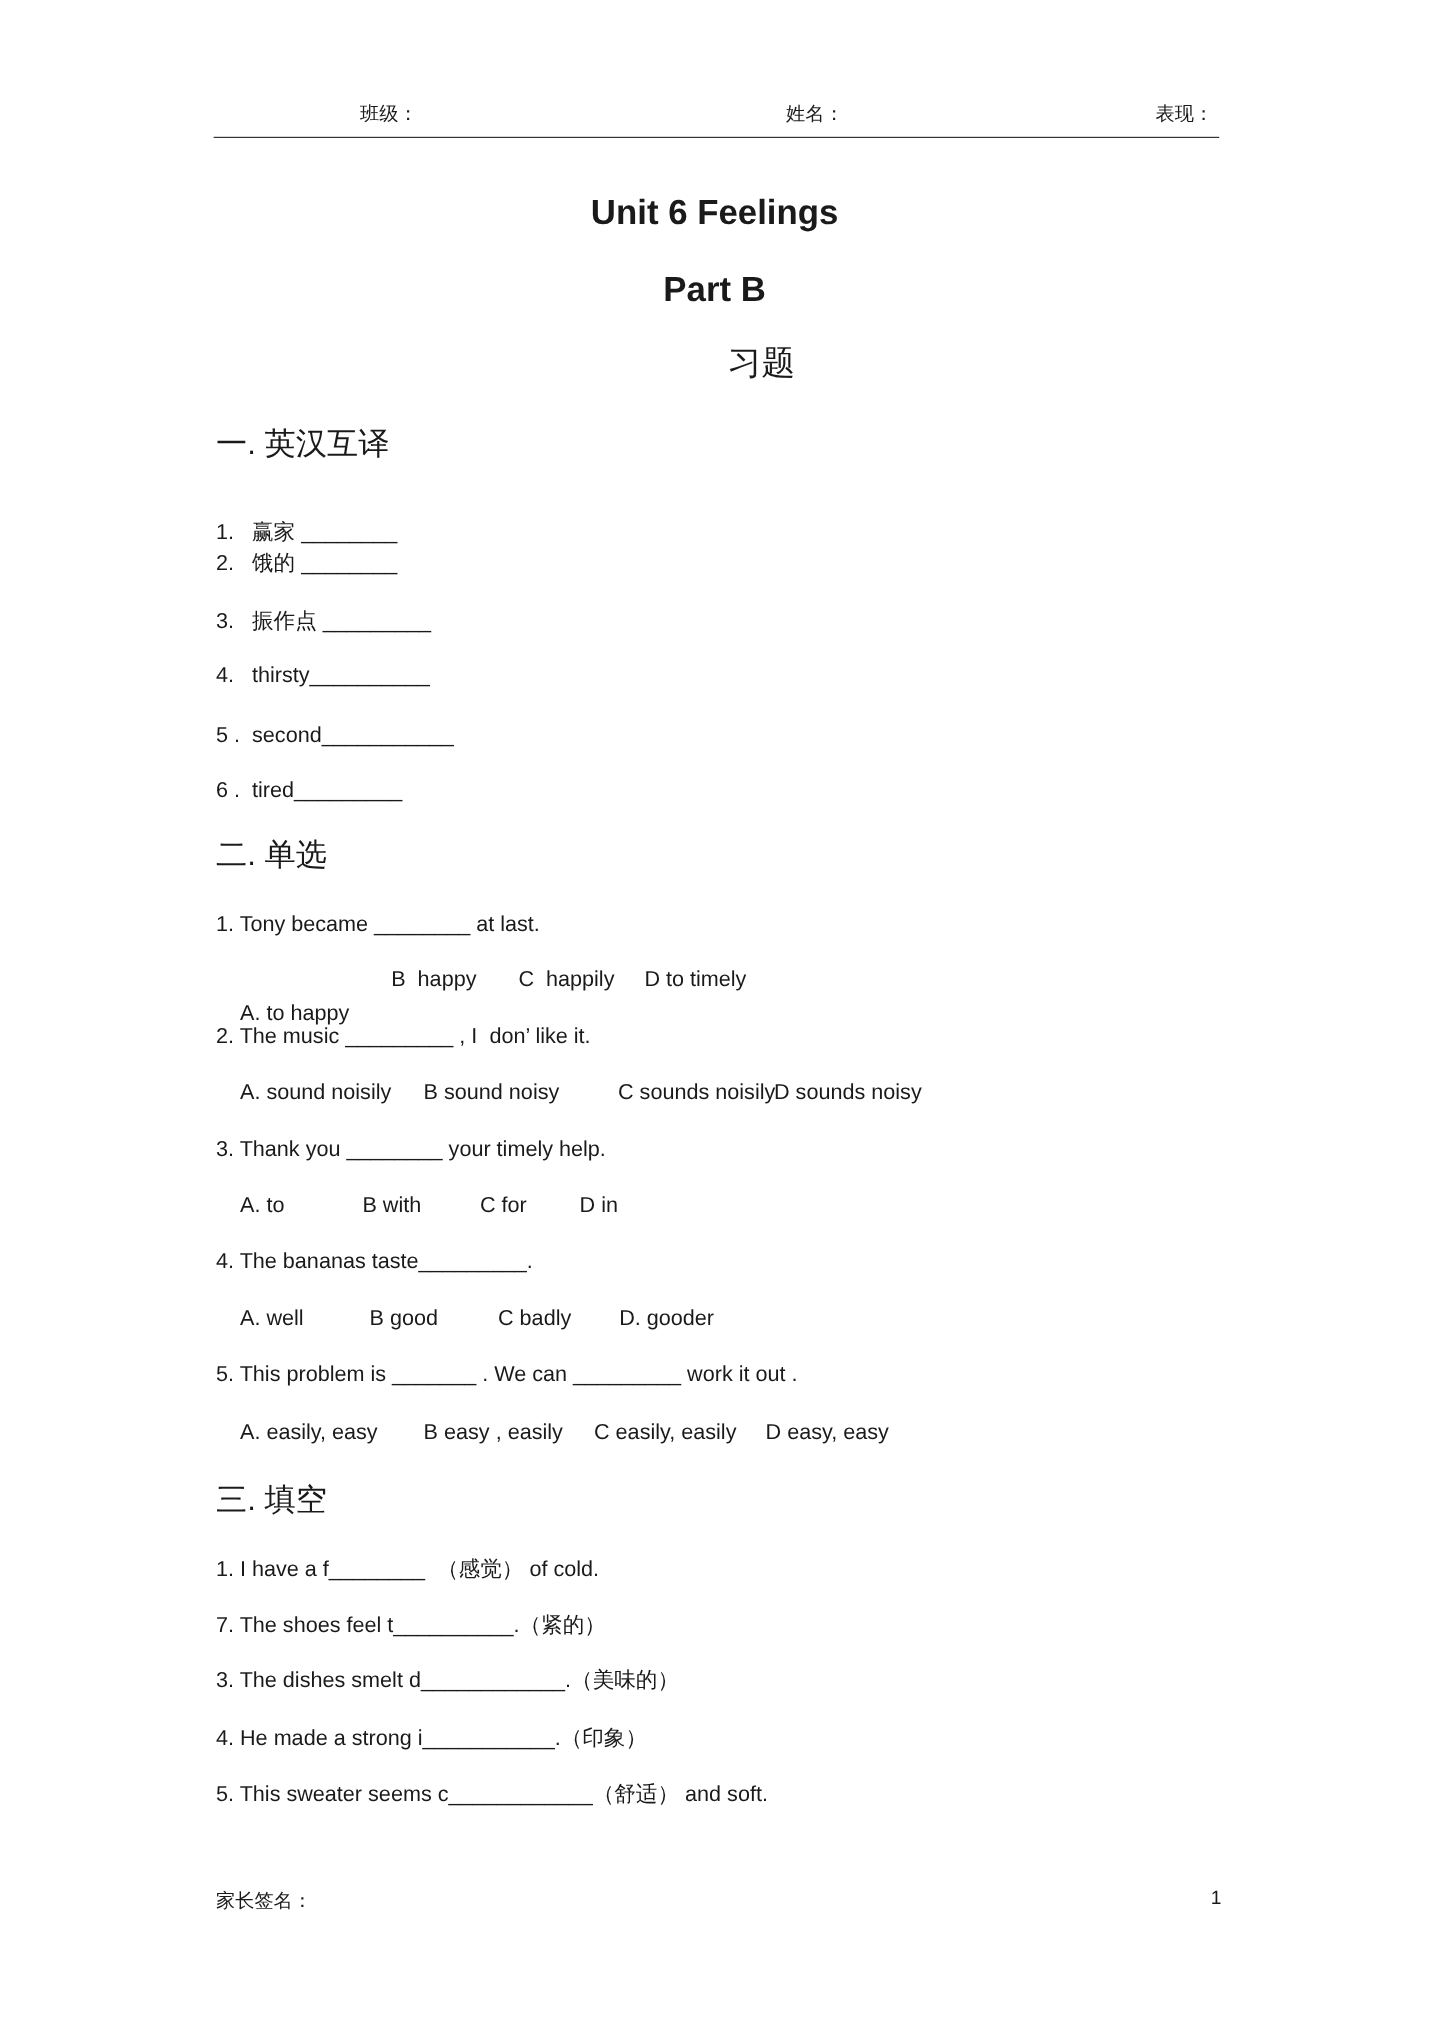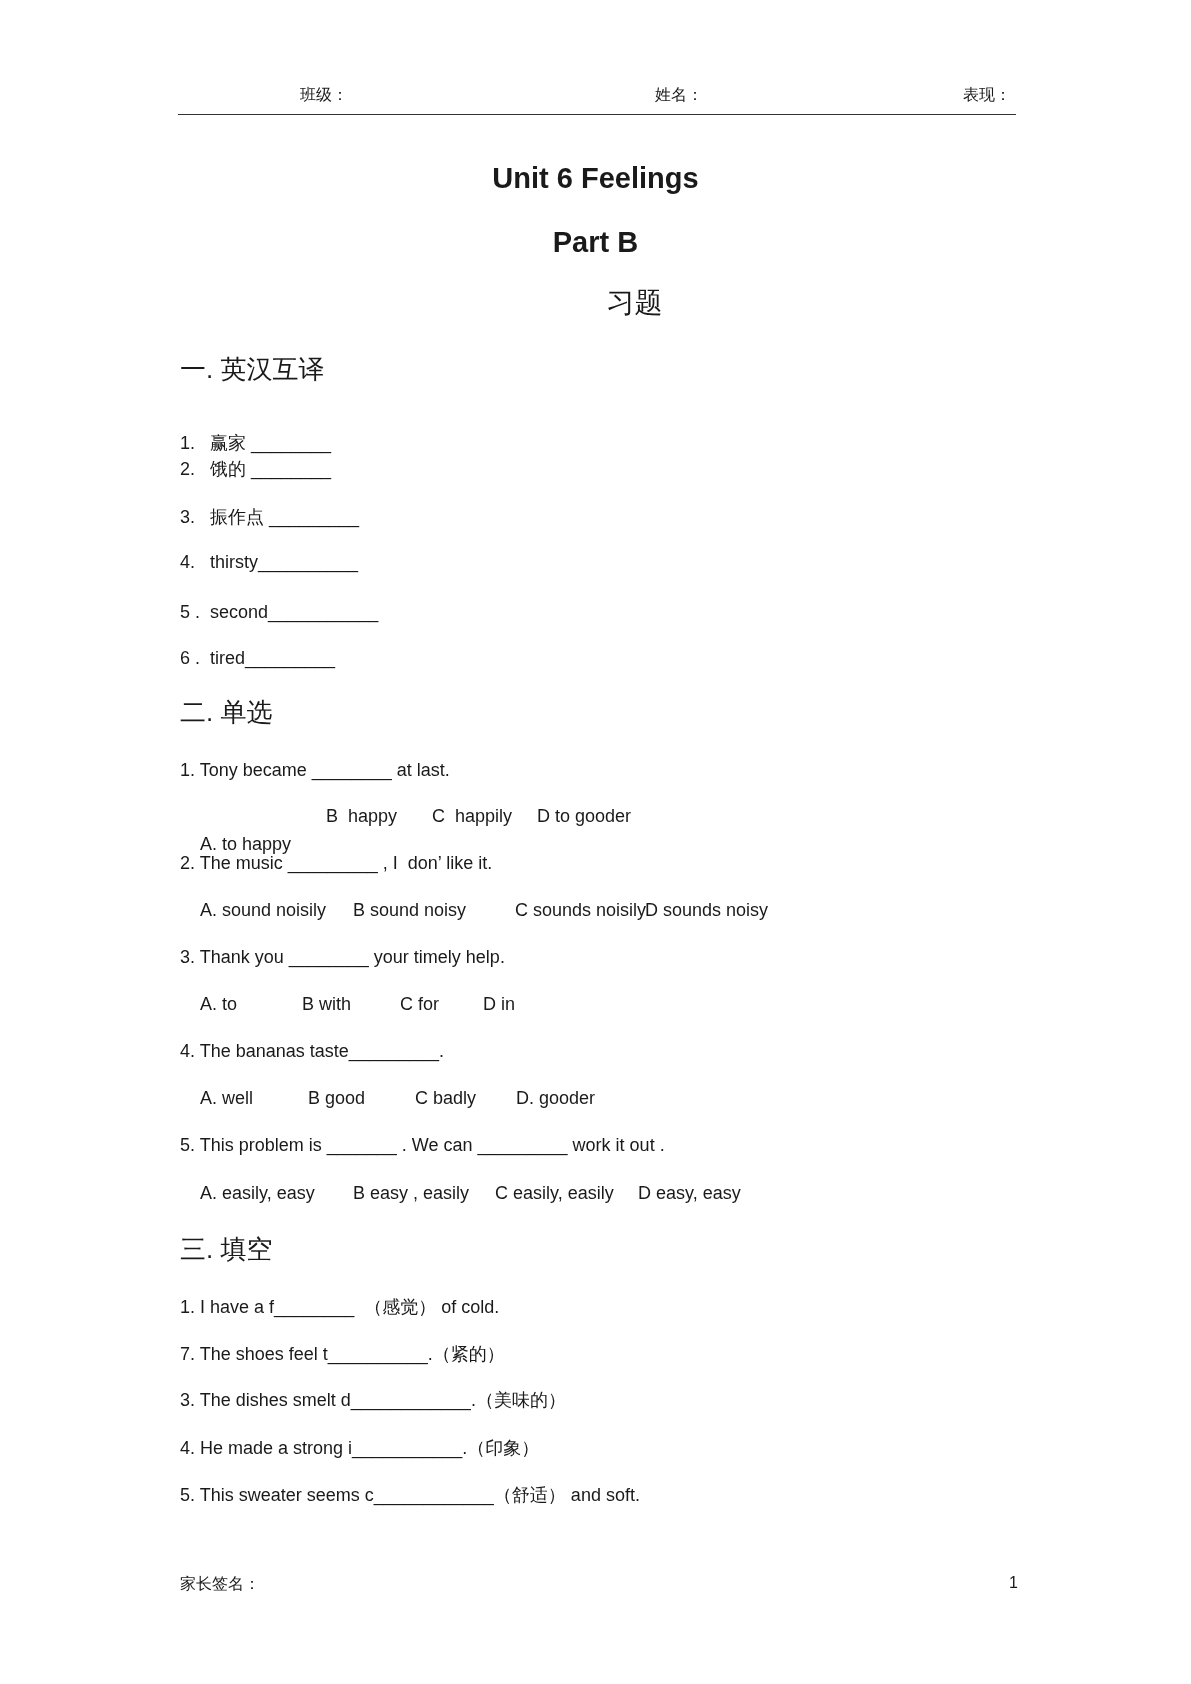--- a/index.html
+++ b/index.html
@@ -40,21 +40,21 @@
 <div class="line" style="top:552px;">4.   thirsty__________</div>
 <div class="line" style="top:602px;">5 .  second___________</div>
 <div class="line" style="top:648px;">6 .  tired_________</div>
 
 <div class="sec" style="top:695px;">二.   单选</div>
 
 <div class="line" style="top:760px;">1. Tony became ________ at last.</div>
 <div class="opt" style="top:806px;left:200px;margin-top:28px;">A. to happy</div>
 <div class="opt" style="top:806px;left:326px;">B  happy</div>
 <div class="opt" style="top:806px;left:432px;">C  happily</div>
-<div class="opt" style="top:806px;left:537px;">D to gooder</div>
+<div class="opt" style="top:806px;left:537px;">D to timely</div>
 
 <div class="line" style="top:853px;">2. The music _________ , I  don’ like it.</div>
 <div class="opt" style="top:900px;left:200px;">A. sound noisily</div>
 <div class="opt" style="top:900px;left:353px;">B sound noisy</div>
 <div class="opt" style="top:900px;left:515px;">C sounds noisily</div>
 <div class="opt" style="top:900px;left:645px;">D sounds noisy</div>
 
 <div class="line" style="top:947px;">3. Thank you ________ your timely help.</div>
 <div class="opt" style="top:994px;left:200px;">A. to</div>
 <div class="opt" style="top:994px;left:302px;">B with</div>

